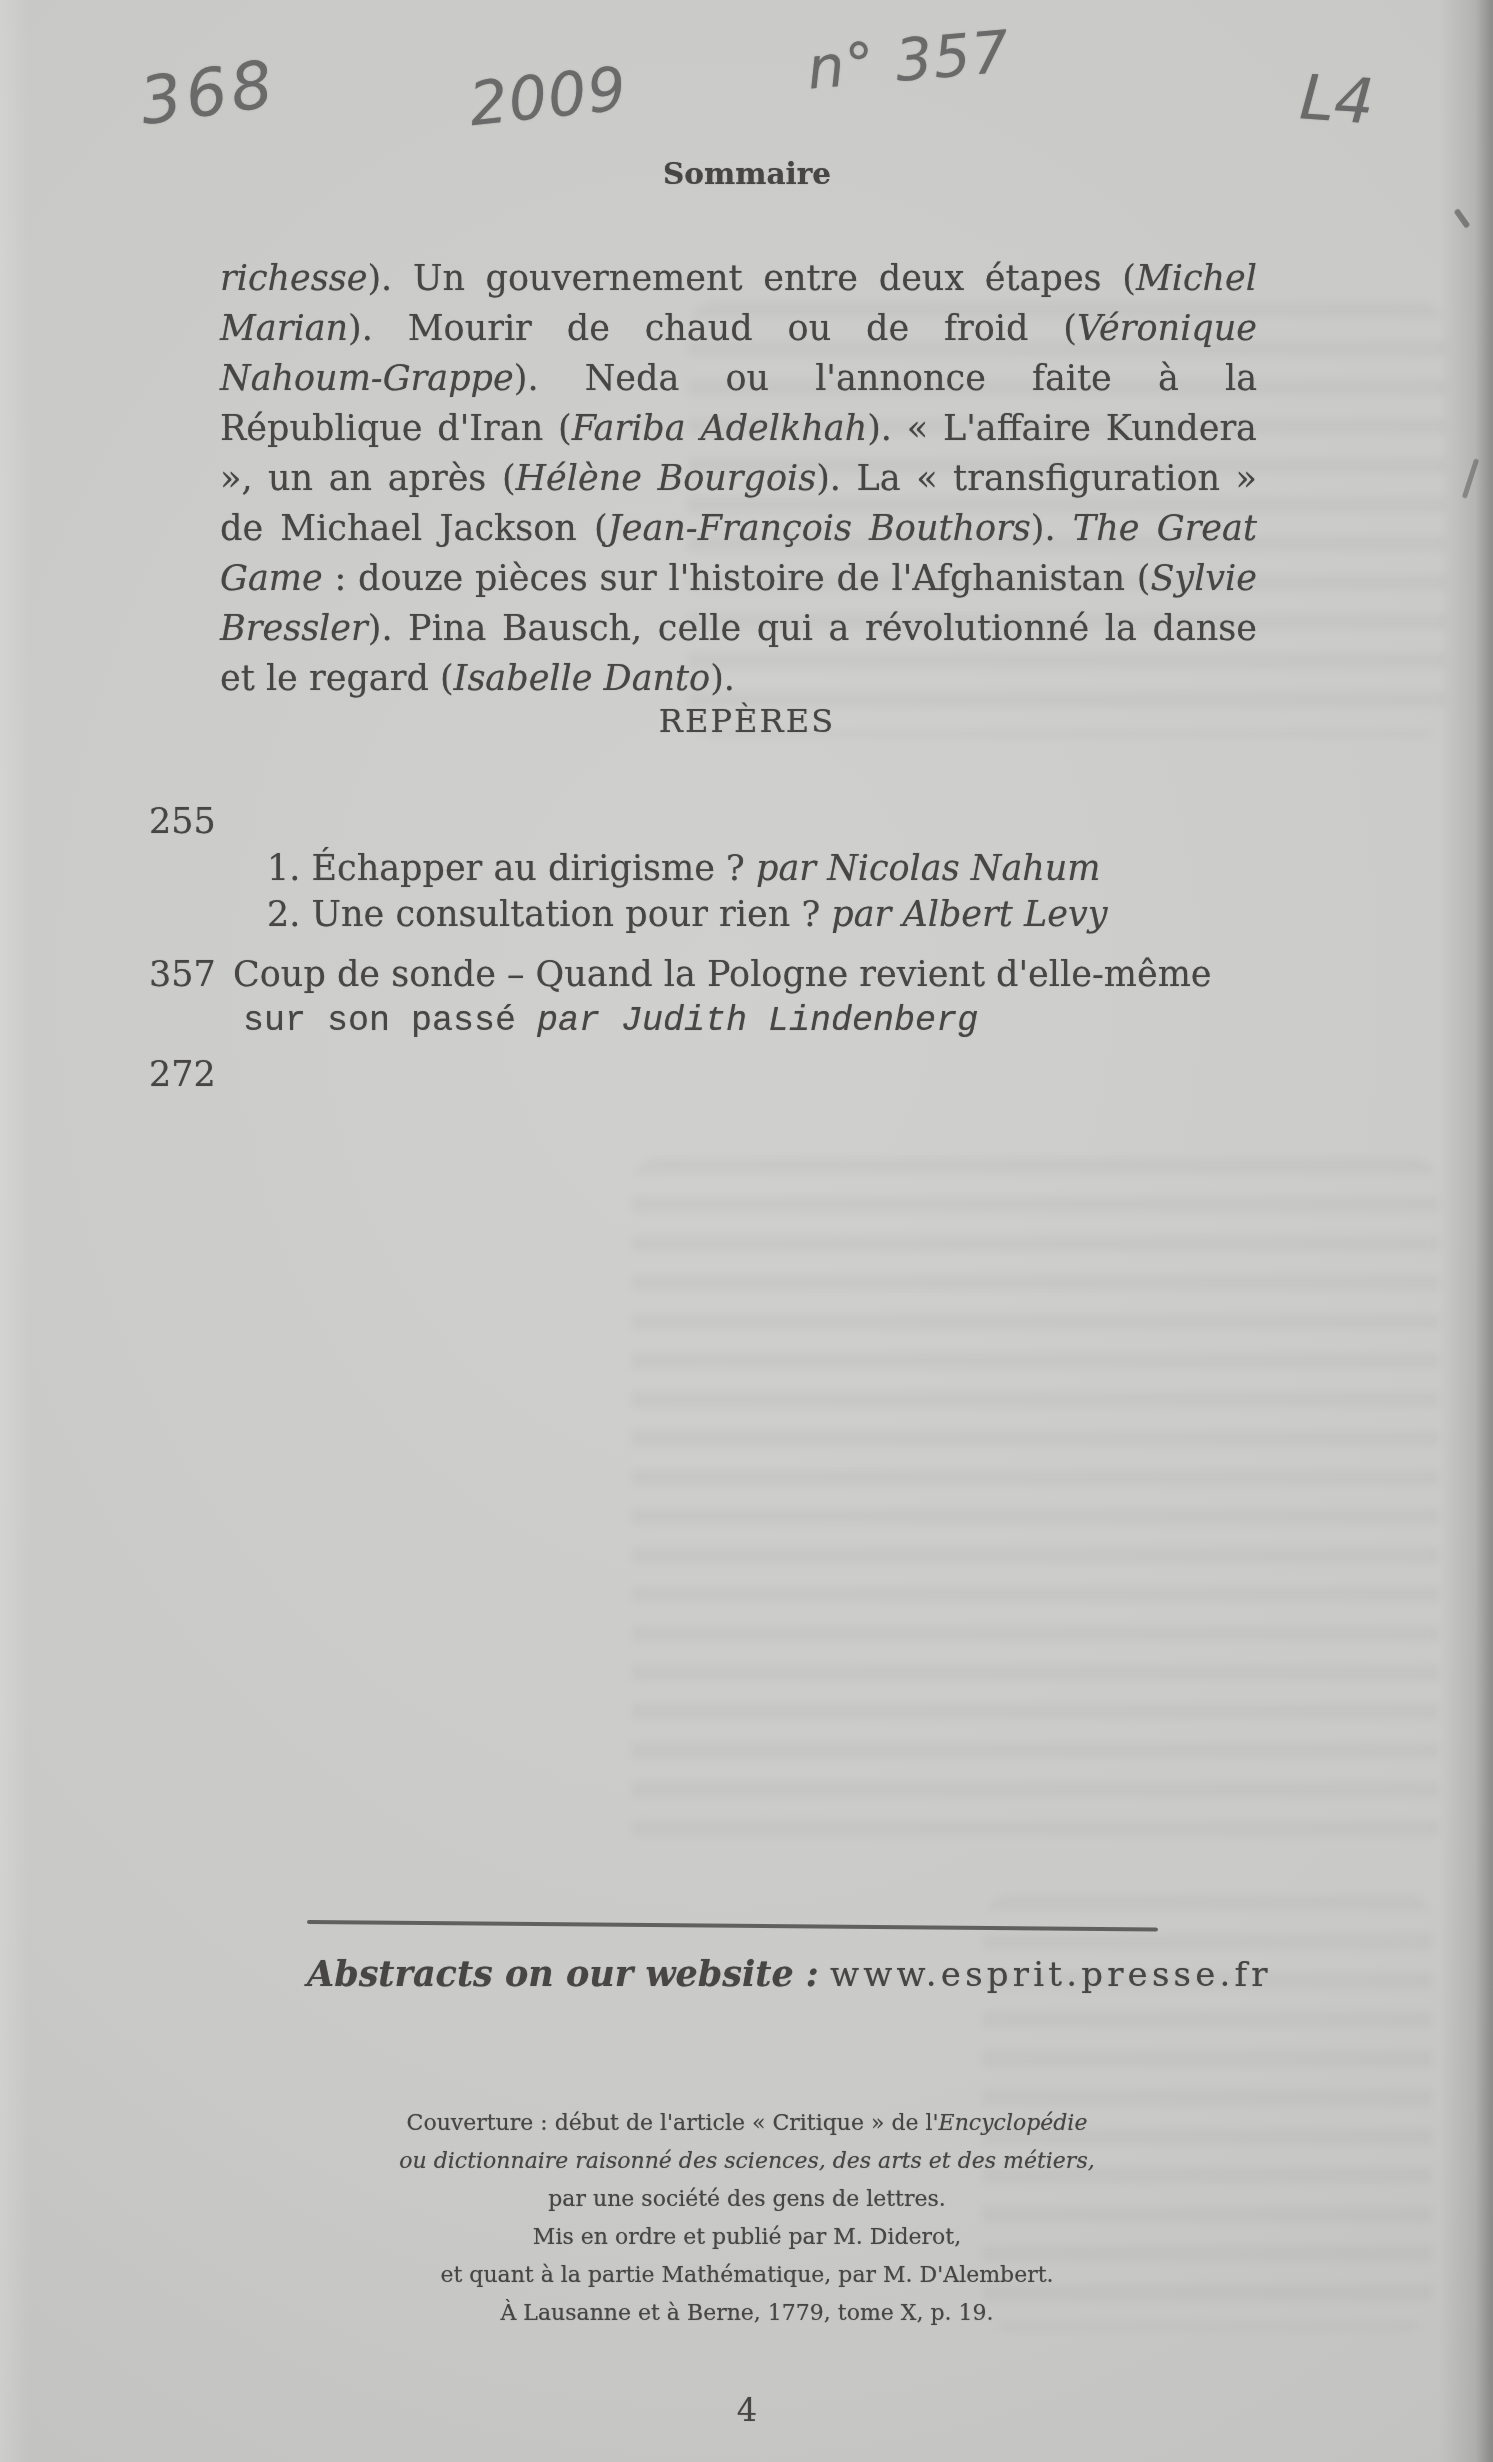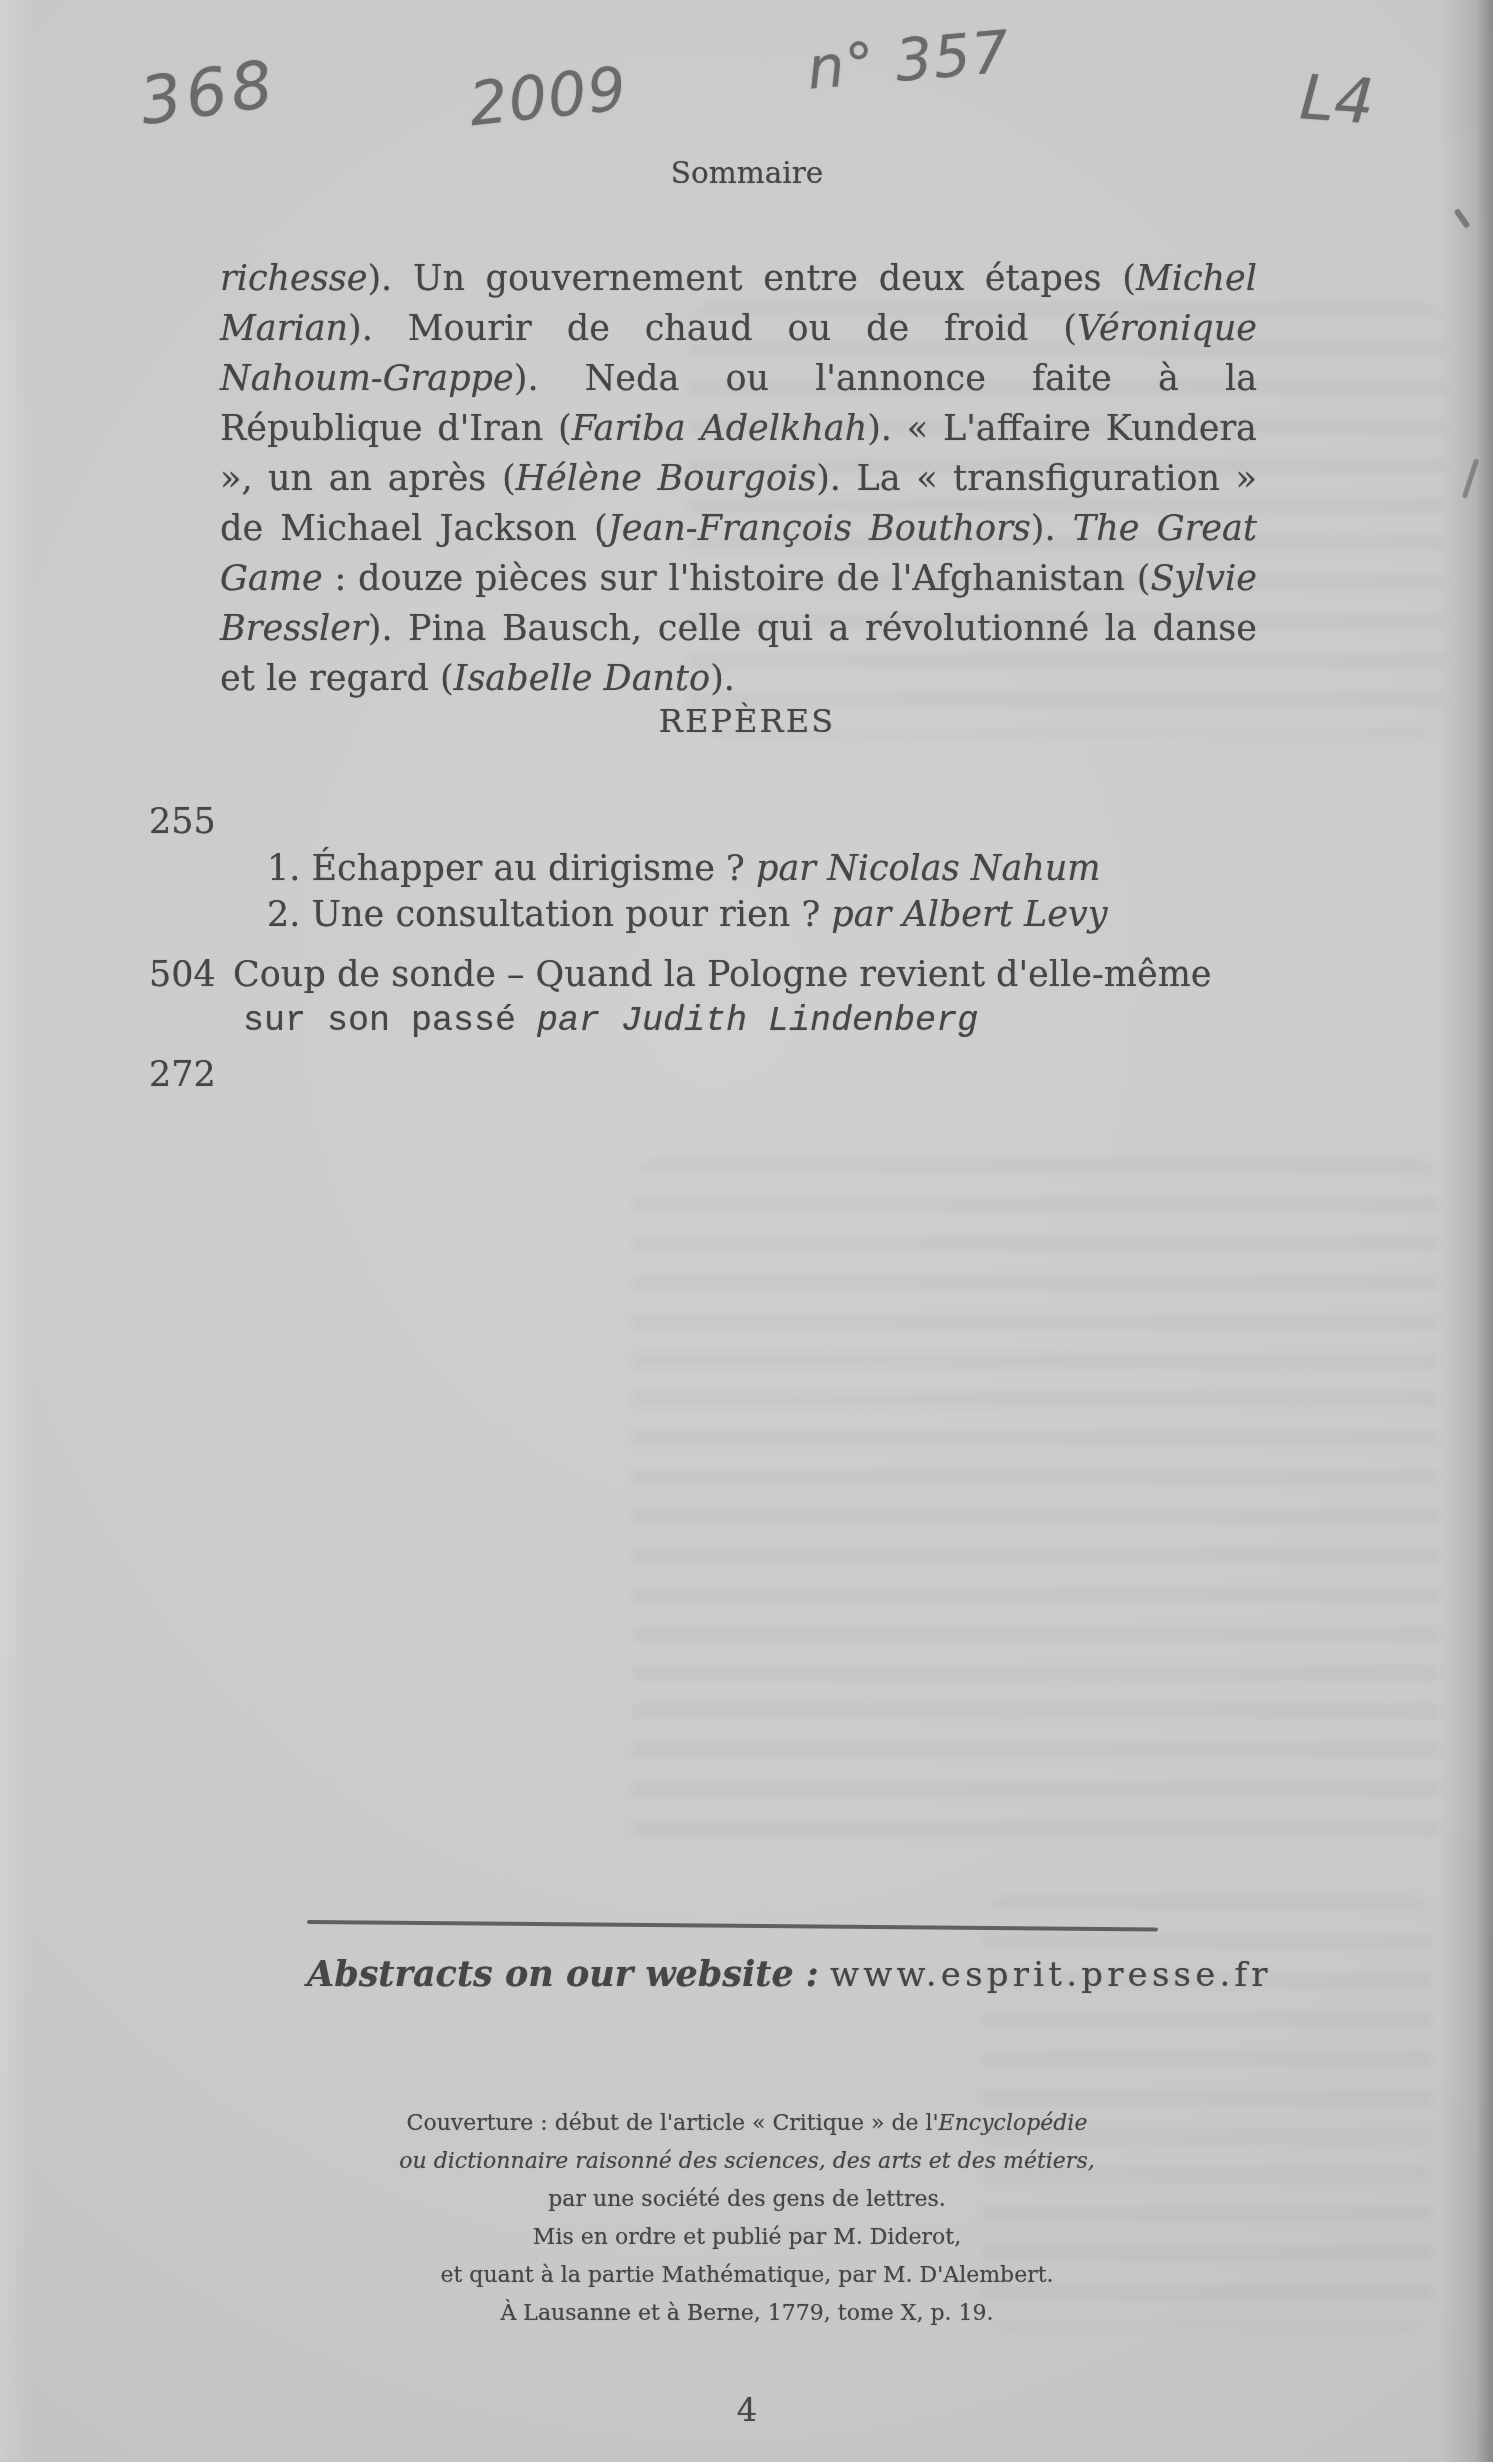--- a/index.html
+++ b/index.html
@@ -33,21 +33,21 @@
     text-shadow:0 0 1.4px rgba(105,105,105,.5);
     line-height:1;white-space:nowrap;
   }
   .hw-368{left:140px;top:60px;font-size:65px;letter-spacing:4.2px;transform:rotate(-8deg);}
   .hw-year{left:469px;top:66px;font-size:60px;letter-spacing:1.4px;transform:rotate(-6deg);}
   .hw-issue{left:807px;top:31px;font-size:58px;letter-spacing:1.4px;transform:rotate(-5deg);}
   .hw-mark{left:1300px;top:69px;font-size:62px;transform:rotate(4deg);}
 
   .title{
     position:absolute;left:0;top:156px;width:1494px;margin:0;
-    text-align:center;font-size:29.5px;font-weight:normal;
+    text-align:center;font-size:29.5px;font-weight:bold;
   }
   .toc-paragraph{
     position:absolute;left:220px;top:253px;width:1037px;margin:0;
     font-size:35px;line-height:50px;text-align:justify;
   }
   .section-heading{
     position:absolute;left:0;top:702px;width:1494px;margin:0;
     text-align:center;font-size:32px;font-weight:normal;letter-spacing:2.1px;
   }
   .entry-num{
@@ -116,21 +116,21 @@
   <h1 class="title ink">Sommaire</h1>
 
   <p class="toc-paragraph ink"><i>richesse</i>). Un gouvernement entre deux étapes (<i>Michel Marian</i>). Mourir de chaud ou de froid (<i>Véronique Nahoum-Grappe</i>). Neda ou l'annonce faite à la République d'Iran (<i>Fariba Adelkhah</i>). « L'affaire Kundera », un an après (<i>Hélène Bourgois</i>). La « transfiguration » de Michael Jackson (<i>Jean-François Bouthors</i>). <i>The Great Game</i> : douze pièces sur l'histoire de l'Afghanistan (<i>Sylvie Bressler</i>). Pina Bausch, celle qui a révolutionné la danse et le regard (<i>Isabelle Danto</i>).</p>
 
   <h2 class="section-heading ink">REPÈRES</h2>
 
   <div class="entry-num ink" style="top:800px">255</div>
   <div class="entry-line sub ink" style="top:847px">1. Échapper au dirigisme ? <i>par Nicolas Nahum</i></div>
   <div class="entry-line sub ink" style="top:893px">2. Une consultation pour rien ? <i>par Albert Levy</i></div>
 
-  <div class="entry-num ink" style="top:953px">504</div>
+  <div class="entry-num ink" style="top:953px">357</div>
   <div class="entry-line ink" style="top:953px">Coup de sonde – Quand la Pologne revient d'elle-même</div>
   <div class="entry-line cont ink" style="top:1000px">sur son passé <i>par Judith Lindenberg</i></div>
 
   <div class="entry-num ink" style="top:1053px">272</div>
 
   <div class="rule"></div>
 
   <div class="abstracts">
     <span class="ab-label ink">Abstracts on our website :</span><span class="ab-url ink">www.esprit.presse.fr</span>
   </div>

